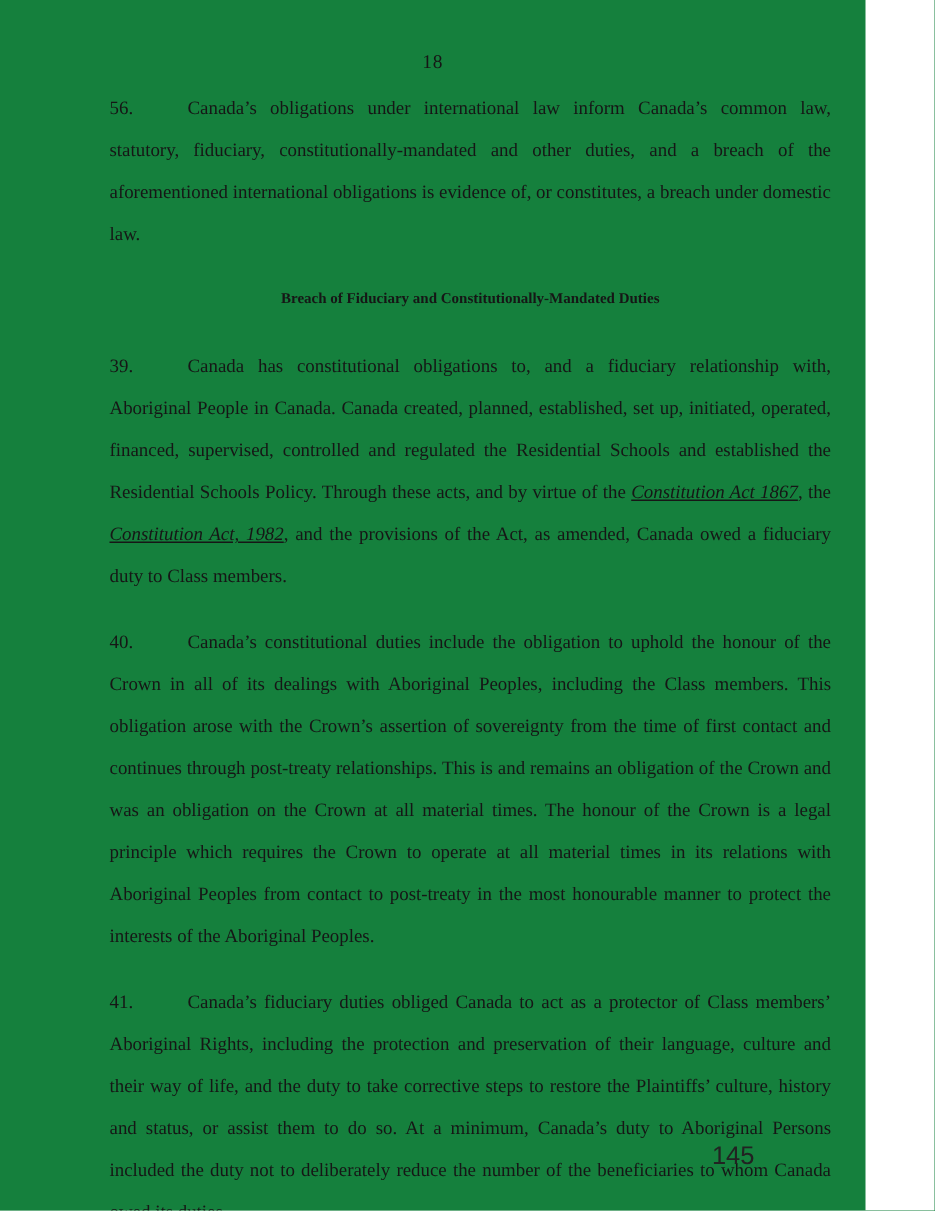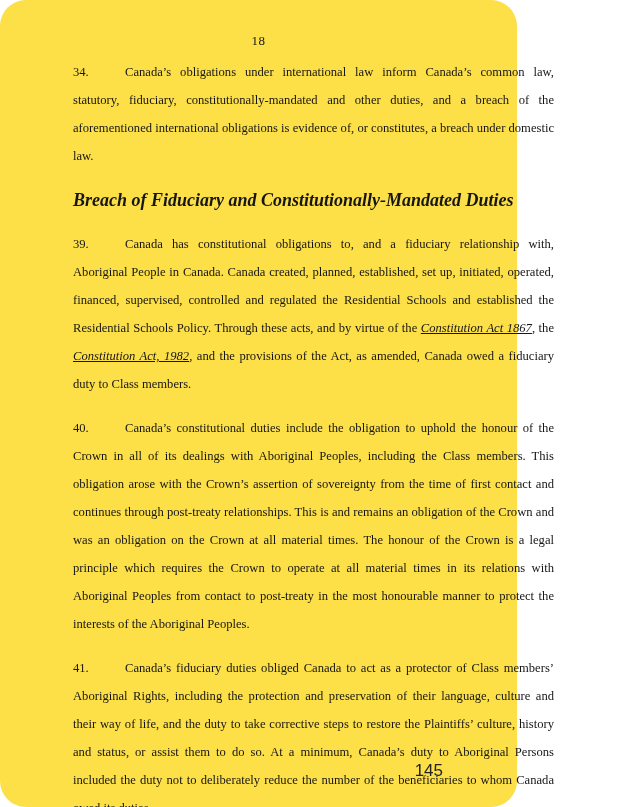--- a/index.html
+++ b/index.html
@@ -4,26 +4,25 @@
 <style>
   html, body { margin: 0; padding: 0; }
   body {
     width: 623px;
     height: 807px;
     background: #ffffff;
     overflow: hidden;
   }
   .page {
     position: relative;
-    width: 517px;
+    width: 577px;
     height: 807px;
-    background: #fde047;
+    background: #15803d;
     color: #161616;
     font-family: "Liberation Serif", serif;
-    border-radius: 26px;
   }
   .header-page-num {
     position: absolute;
     top: 33px;
     left: 0;
     width: 100%;
     text-align: center;
     font-size: 13px;
     letter-spacing: 0.5px;
   }
@@ -37,47 +36,46 @@
     font-size: 12.6px;
     line-height: 28px;
     text-align: justify;
     margin: 0 0 16px 0;
   }
   .para-num {
     display: inline-block;
     width: 52px;
   }
   .section-heading {
-    font-size: 18px;
+    font-size: 10px;
     line-height: 28px;
     font-weight: bold;
-    font-style: italic;
     margin: 0 0 16px 0;
-    text-align: left;
+    text-align: center;
   }
   .footer-page-num {
     position: absolute;
     right: 74px;
     bottom: 26px;
     font-family: "Liberation Sans", sans-serif;
     font-size: 17px;
     color: #222;
   }
   .seg-italic { font-style: italic; text-decoration: underline; }
 </style>
 </head>
 <body>
 
 <div class="page">
 
   <div class="header-page-num">18</div>
 
   <div class="body-text">
 
-    <p class="para"><span class="para-num">34.</span><span><span>Canada’s obligations under international law inform Canada’s common law, statutory, fiduciary, constitutionally-mandated and other duties, and a breach of the aforementioned international obligations is evidence of, or constitutes, a breach under domestic law.</span></span></p>
+    <p class="para"><span class="para-num">56.</span><span><span>Canada’s obligations under international law inform Canada’s common law, statutory, fiduciary, constitutionally-mandated and other duties, and a breach of the aforementioned international obligations is evidence of, or constitutes, a breach under domestic law.</span></span></p>
 
     <p class="section-heading">Breach of Fiduciary and Constitutionally-Mandated Duties</p>
 
     <p class="para"><span class="para-num">39.</span><span><span>Canada has constitutional obligations to, and a fiduciary relationship with, Aboriginal People in Canada.  Canada created, planned, established, set up, initiated, operated, financed, supervised, controlled and regulated the Residential Schools and established the Residential Schools Policy.  Through these acts, and by virtue of the </span><span class="seg-italic">Constitution Act 1867</span><span>, the </span><span class="seg-italic">Constitution Act, 1982</span><span>, and the provisions of the Act, as amended, Canada owed a fiduciary duty to Class members.</span></span></p>
 
     <p class="para"><span class="para-num">40.</span><span><span>Canada’s constitutional duties include the obligation to uphold the honour of the Crown in all of its dealings with Aboriginal Peoples, including the Class members.  This obligation arose with the Crown’s assertion of sovereignty from the time of first contact and continues through post-treaty relationships. This is and remains an obligation of the Crown and was an obligation on the Crown at all material times.  The honour of the Crown is a legal principle which requires the Crown to operate at all material times in its relations with Aboriginal Peoples from contact to post-treaty in the most honourable manner to protect the interests of the Aboriginal Peoples.</span></span></p>
 
     <p class="para"><span class="para-num">41.</span><span><span>Canada’s fiduciary duties obliged Canada to act as a protector of Class members’ Aboriginal Rights, including the protection and preservation of their language, culture and their way of life, and the duty to take corrective steps to restore the Plaintiffs’ culture, history and status, or assist them to do so.  At a minimum, Canada’s duty to Aboriginal Persons included the duty not to deliberately reduce the number of the beneficiaries to whom Canada owed its duties.</span></span></p>
 
   </div>

